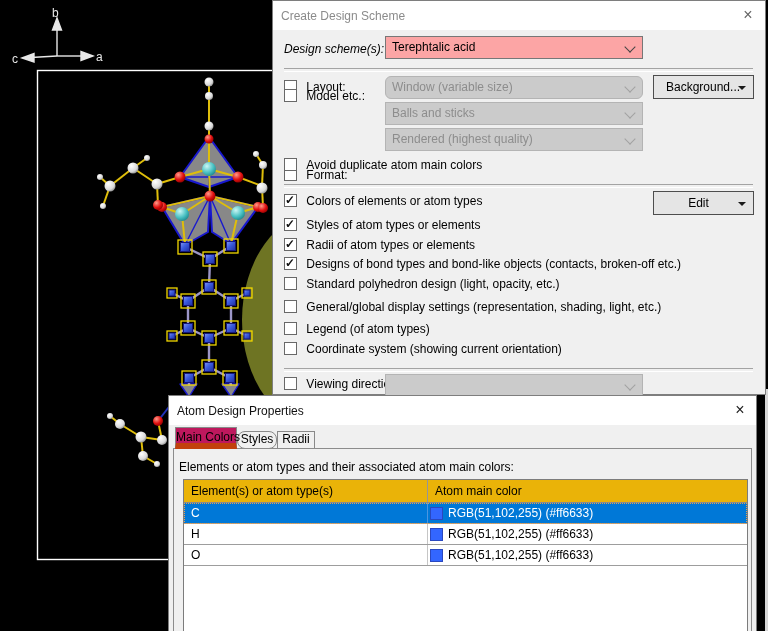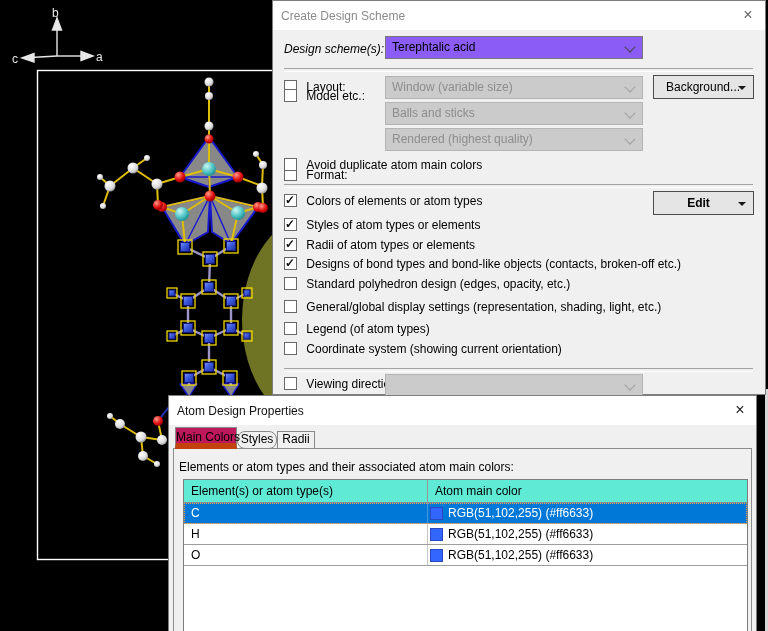--- a/index.html
+++ b/index.html
@@ -16,35 +16,35 @@
   .titlebar{position:absolute;top:0;left:0;right:0;height:29px;background:#fff;}
   .title-text{position:absolute;left:8px;top:8px;white-space:nowrap;}
   #scheme-dialog .title-text{color:#8b8b8b;}
   #atom-dialog .title-text{color:#111;}
   .close-btn{position:absolute;top:3px;width:22px;height:22px;text-align:center;
     font-size:16px;line-height:22px;color:#666;}
   #scheme-dialog .close-btn{right:6px;}
   #atom-dialog .close-btn{right:5px;color:#222;}
 
   
-  .combo{position:absolute;left:112px;width:258px;height:23px;background:#8b5cf6;
+  .combo{position:absolute;left:112px;width:258px;height:23px;background:#fca5a5;
     border:1px solid #777;box-sizing:border-box;line-height:21px;padding-left:6px;
     white-space:nowrap;overflow:hidden;}
   .combo .chev{position:absolute;right:8px;top:6px;width:7px;height:7px;
     border:solid #444;border-width:0 1.5px 1.5px 0;transform:rotate(45deg);}
   .combo.disabled{background:#cbcbcb;border-color:#b4b4b4;color:#8d8d8d;}
   .combo.disabled .chev{border-color:#a2a2a2;}
 
   
   .btn{position:absolute;left:380px;width:101px;height:24px;background:#e5e5e5;
     border:1px solid #4d4d4d;box-sizing:border-box;line-height:22px;white-space:nowrap;}
   .btn .arr{position:absolute;right:7px;top:10px;width:0;height:0;
     border:4px solid transparent;border-top-color:#1a1a1a;}
   .btn.txt-left{padding-left:12px;}
-  .btn.txt-center{text-align:center;padding-right:10px;font-weight:bold;}
+  .btn.txt-center{text-align:center;padding-right:10px;}
 
   .sep{position:absolute;left:11px;right:12px;height:2px;
     border-top:1px solid #a3a3a3;border-bottom:1px solid #fff;}
 
   
   .cbrow{position:absolute;left:11px;height:15px;white-space:nowrap;}
   .box{display:inline-block;width:13px;height:13px;background:#fff;border:1px solid #686868;
     box-sizing:border-box;vertical-align:top;position:relative;}
   .cbrow.checked .box::after{content:"\2713";position:absolute;left:0px;top:-2px;
     font-size:12px;font-weight:bold;color:#101010;}
@@ -53,21 +53,21 @@
   
   .tab{position:absolute;box-sizing:border-box;background:#f0f0f0;border:1px solid #898989;
     text-align:center;line-height:18px;white-space:nowrap;}
   .tab.active{top:31px;height:22px;background:#be185d;border-bottom:6px solid #c2410c;z-index:2;}
   .tab.inactive{top:35px;height:18px;line-height:15px;}
   .tabpane{position:absolute;left:4px;right:4px;top:52px;bottom:-2px;
     border:1px solid #8c8c8c;background:#f0f0f0;}
   .desc{position:absolute;left:10px;top:64px;white-space:nowrap;}
   .grid{position:absolute;left:14px;top:83px;width:565px;bottom:-2px;background:#fff;
     border:1px solid #7c7c7c;box-sizing:border-box;}
-  .thead{display:flex;height:23px;background:#5eead4;border-bottom:1px solid #8a8a8a;box-sizing:border-box;}
+  .thead{display:flex;height:23px;background:#eab308;border-bottom:1px solid #8a8a8a;box-sizing:border-box;}
   .th{box-sizing:border-box;padding:4px 0 0 7px;white-space:nowrap;}
   .th.c1{width:244px;border-right:1px solid #969696;}
   .th.c2{flex:1;}
   .trow{display:flex;height:21px;border-bottom:1px solid #9d9d9d;box-sizing:border-box;}
   .td.c1{width:244px;padding-left:7px;border-right:1px solid #c6c6c6;box-sizing:border-box;
     display:flex;align-items:center;}
   .td.c2{flex:1;display:flex;align-items:center;padding-left:2px;}
   .swatch{width:13px;height:13px;margin-right:5px;border:1px solid #2a48c0;box-sizing:border-box;flex:none;}
   .trow.checked{background:#0078d7;color:#fff;outline:1px dotted #eaa14e;outline-offset:-1px;}
   .trow.checked .td.c1{border-right-color:#4b96e0;}
@@ -280,21 +280,21 @@
     <span>Terephtalic acid</span>
     <span class="chev"></span>
   </div>
 
   <div class="sep" style="top:67px;"></div>
 
   <div class="cbrow" style="top:79px;">
     <span class="box"></span>
     <span class="lbl">Layout:</span>
   </div>
-  <div class="combo disabled" style="top:75px;">
+  <div class="combo disabled" style="top:75px;border-radius:6px;">
     <span>Window (variable size)</span>
     <span class="chev"></span>
   </div>
   <div class="btn txt-left" style="top:74px;">
     <span>Background...</span>
     <span class="arr"></span>
   </div>
 
   <div class="cbrow" style="top:88px;">
     <span class="box"></span>
@@ -340,21 +340,21 @@
     <span class="lbl">Radii of atom types or elements</span>
   </div>
 
   <div class="cbrow checked" style="top:256px;text-align:center;">
     <span class="box"></span>
     <span class="lbl">Designs of bond types and bond-like objects (contacts, broken-off etc.)</span>
   </div>
 
   <div class="cbrow" style="top:276px;">
     <span class="box"></span>
-    <span class="lbl">Standard polyhedron design (edges, opacity, etc.)</span>
+    <span class="lbl">Standard polyhedron design (light, opacity, etc.)</span>
   </div>
 
   <div class="cbrow" style="top:299px;">
     <span class="box"></span>
     <span class="lbl">General/global display settings (representation, shading, light, etc.)</span>
   </div>
 
   <div class="cbrow" style="top:321px;">
     <span class="box"></span>
     <span class="lbl">Legend (of atom types)</span>

